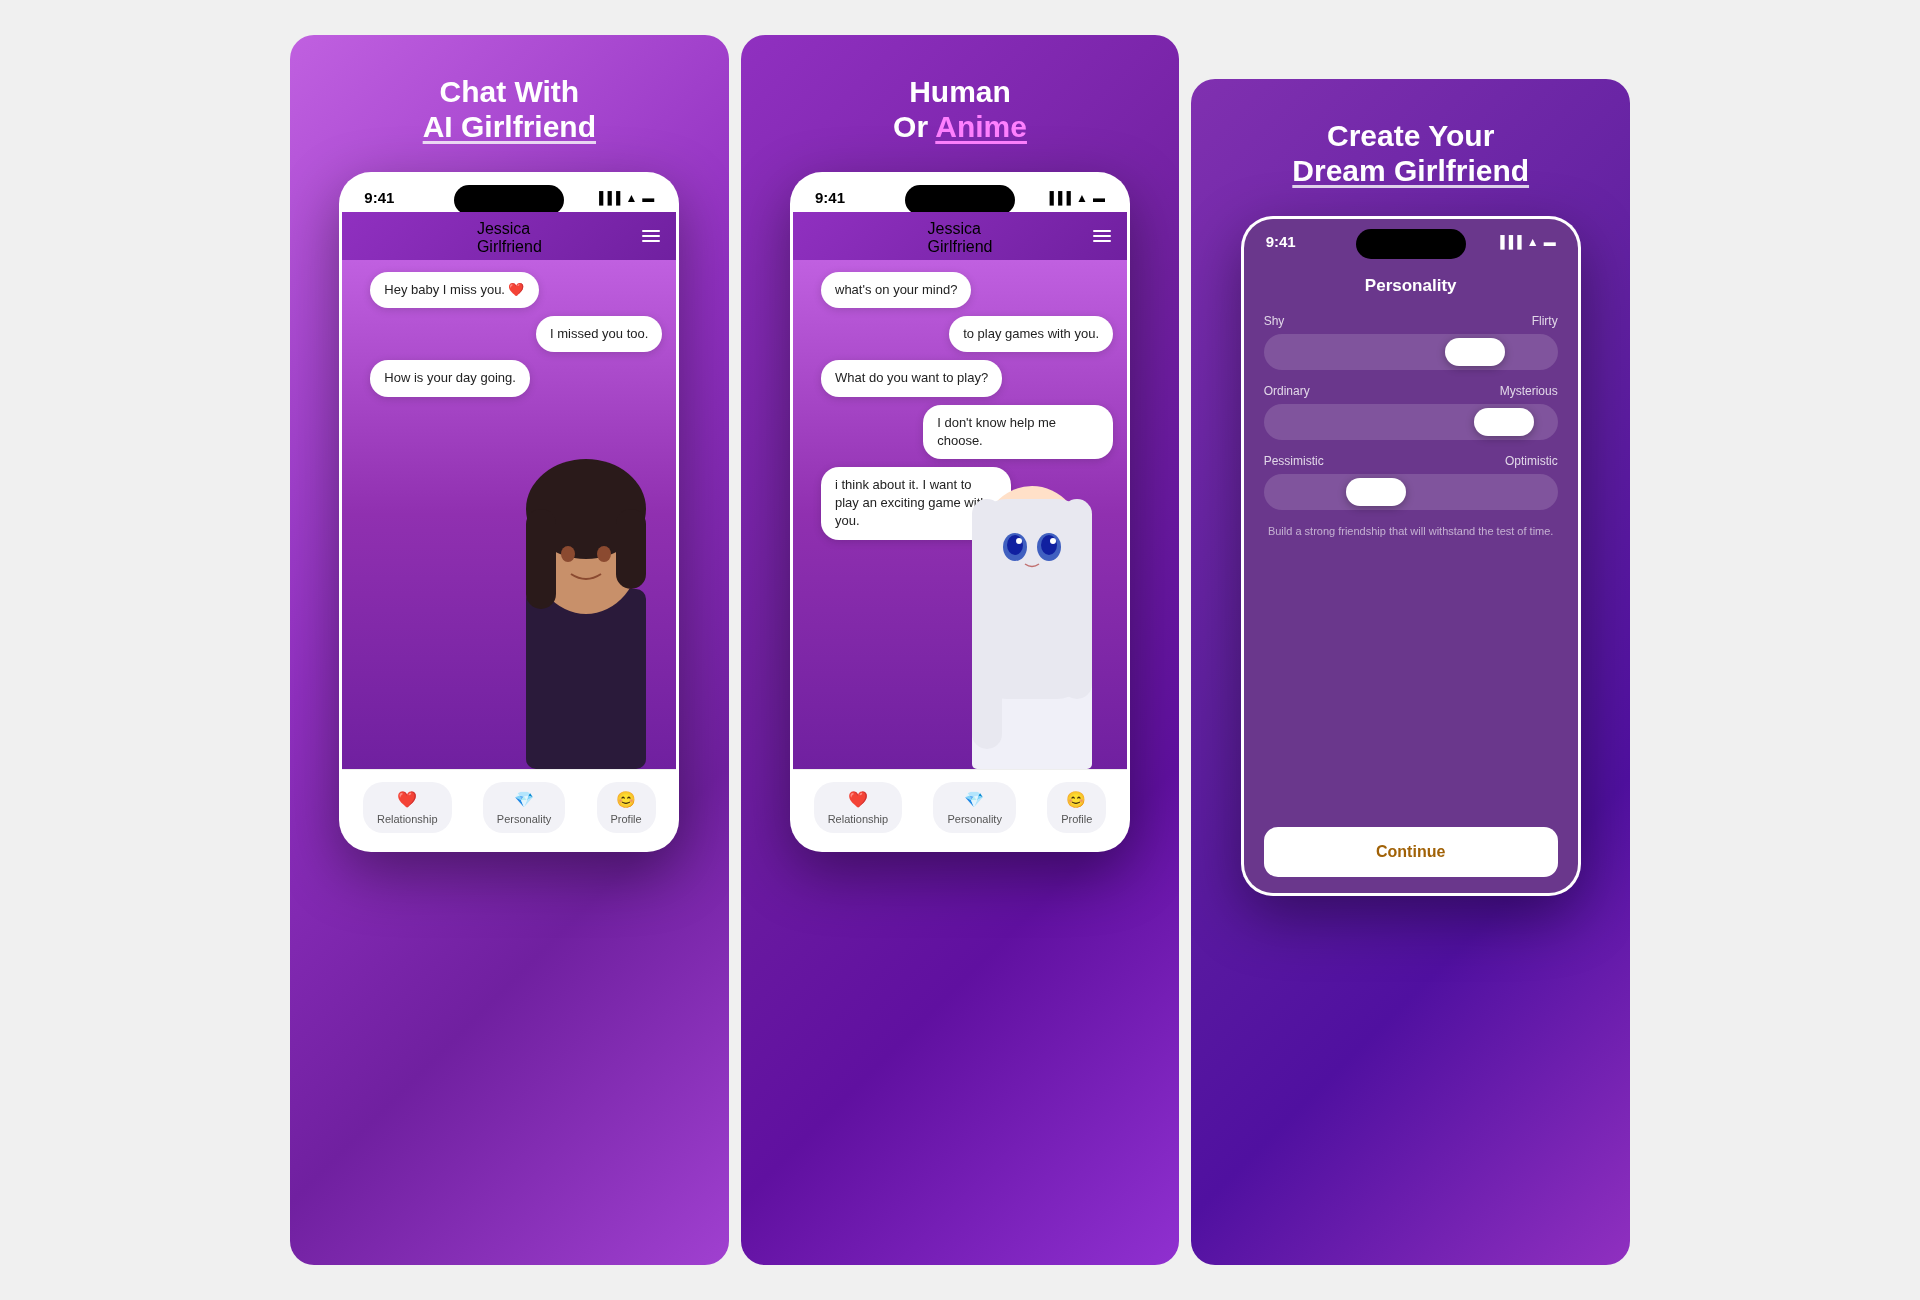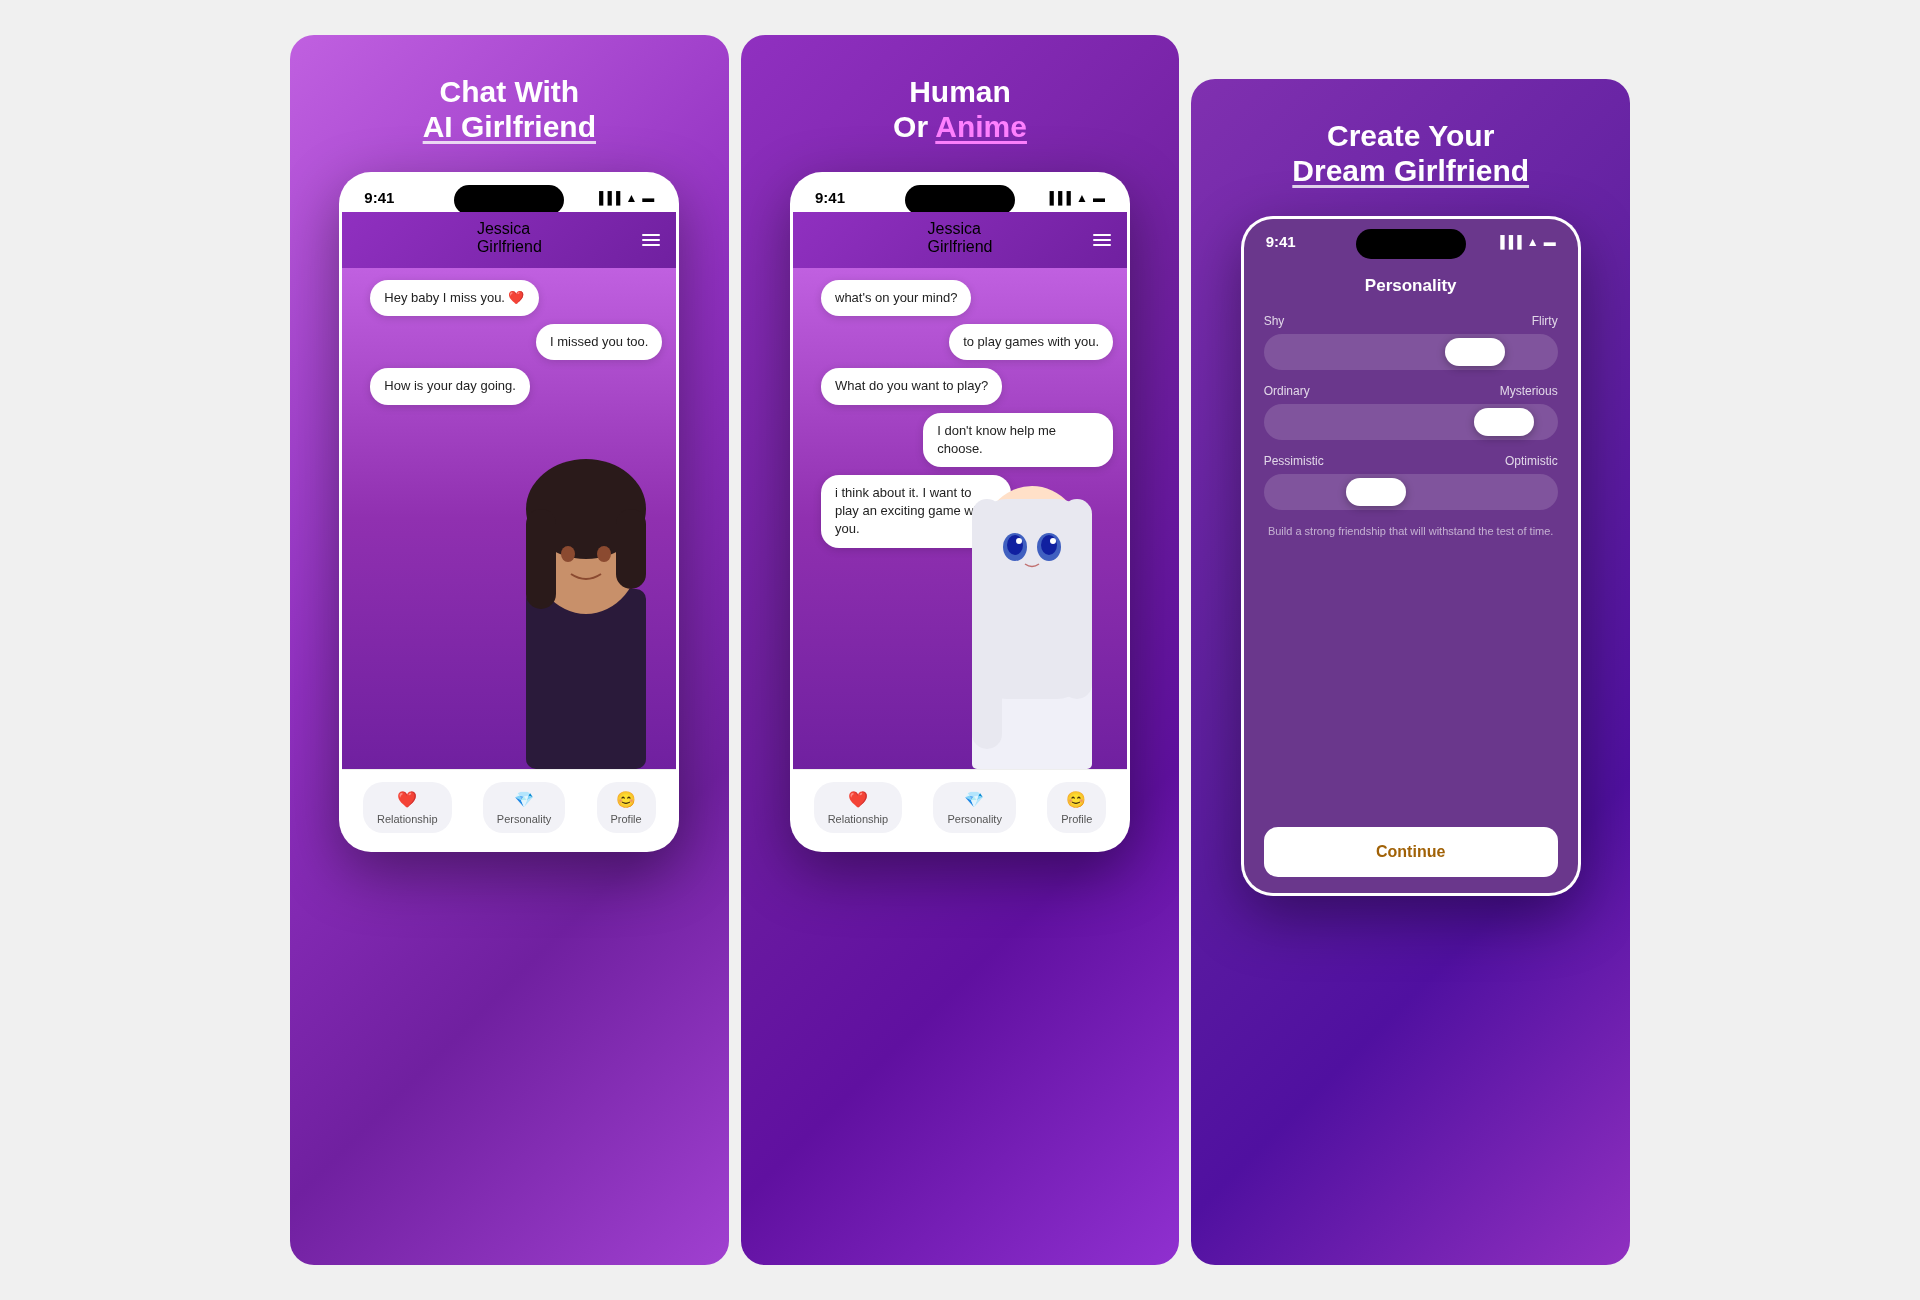--- a/index.html
+++ b/index.html
@@ -122,21 +122,21 @@
       background: #000;
       border-radius: 20px;
       position: absolute;
       top: 10px;
       left: 50%;
       transform: translateX(-50%);
     }
 
     .phone-header-bg {
       background: linear-gradient(135deg, #9030c0, #7020a0);
-      padding: 8px 16px 12px;
+      padding: 8px 16px 4px;
       display: flex;
       justify-content: center;
       align-items: center;
       position: relative;
     }
 
     .menu-icon {
       position: absolute;
       right: 16px;
       top: 50%;

